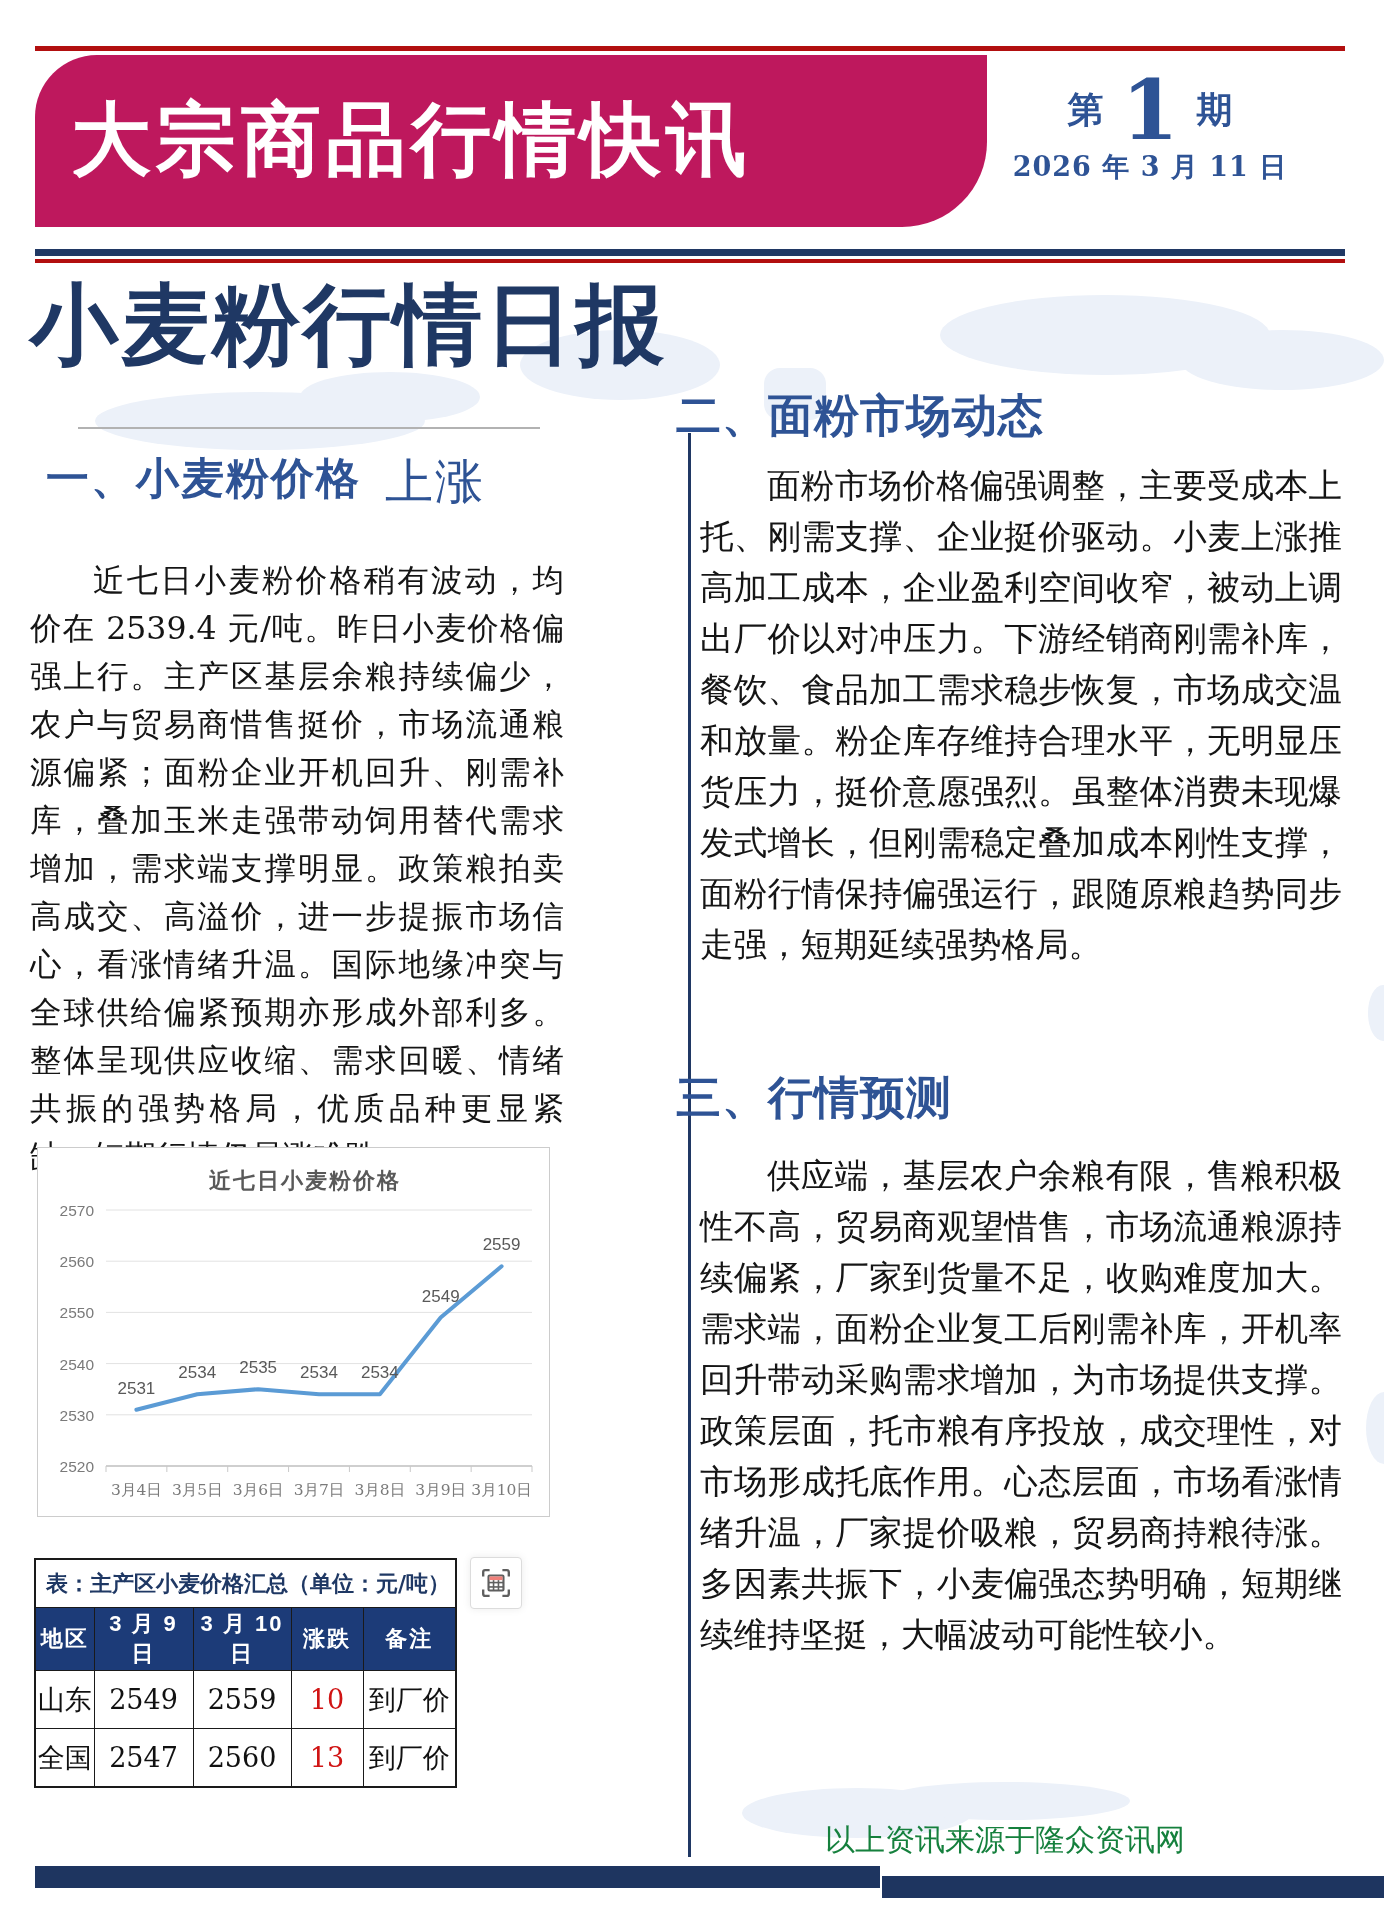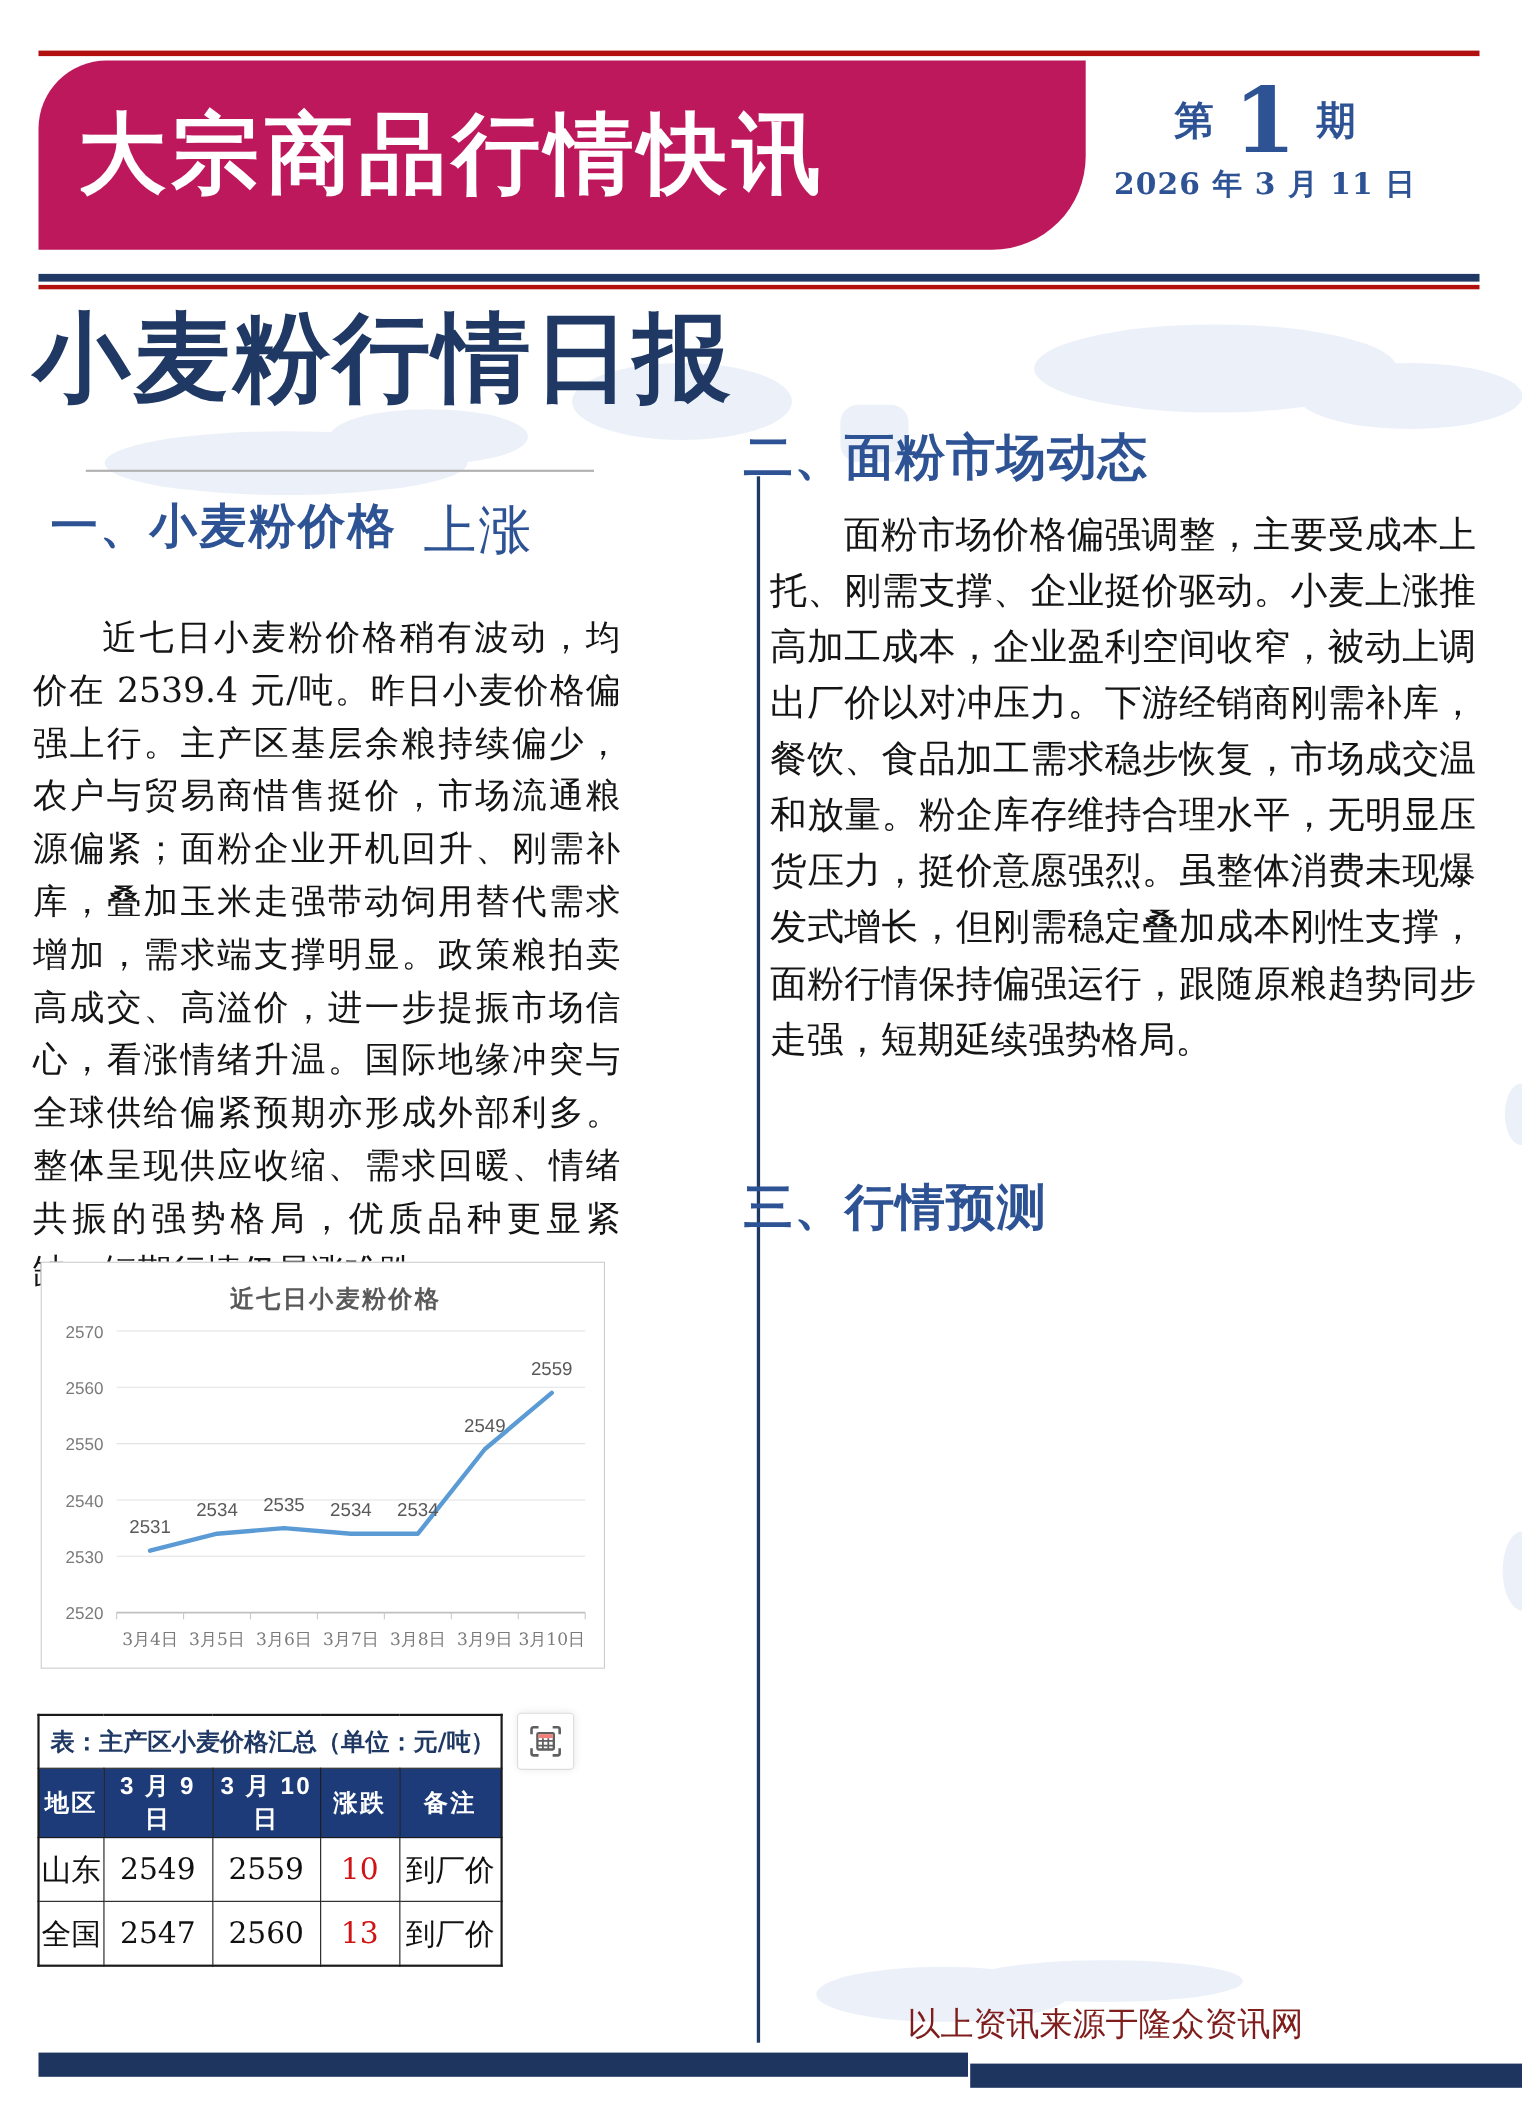--- a/index.html
+++ b/index.html
@@ -47,21 +47,21 @@
   
   .col-divider{position:absolute;left:688px;top:433px;width:3px;height:1424px;background:#203864;}
   .r-heading{position:absolute;left:676px;color:#2e5395;font-family:"Liberation Sans",sans-serif;
              font-size:45px;font-weight:800;letter-spacing:1px;white-space:nowrap;}
   .s2-heading{top:386px;}
   .s3-heading{top:1068px;}
   .para-right{left:700px;width:642px;font-size:33.5px;line-height:51px;text-indent:67px;}
   .para-2{top:460px;}
   .para-3{top:1150px;}
   .footer-source{position:absolute;left:660px;top:1820px;width:690px;text-align:center;
-                 font-size:30px;color:#7f1d1d;}
+                 font-size:30px;color:#15803d;}
   .bar-left{position:absolute;left:35px;top:1866px;width:845px;height:22px;background:#1e3560;}
   .bar-right{position:absolute;left:882px;top:1876px;width:502px;height:22px;background:#1e3560;}
 </style>
 </head>
 <body>
 
 <div class="page">
 
   <div class="cloud" style="left:95px;top:392px;width:330px;height:58px;"></div>
   <div class="cloud" style="left:300px;top:372px;width:180px;height:50px;"></div>
@@ -189,18 +189,19 @@
         <line x1="8" y1="18.7" x2="22" y2="18.7" stroke="#5f5f5f" stroke-width="1.5"></line>
         <line x1="12.7" y1="12.3" x2="12.7" y2="22" stroke="#5f5f5f" stroke-width="1.5"></line>
         <line x1="17.3" y1="12.3" x2="17.3" y2="22" stroke="#5f5f5f" stroke-width="1.5"></line>
       </svg>
     </div>
 
     <div class="col-divider"></div>
     <div class="r-heading s2-heading">二、面粉市场动态</div>
     <div class="para para-right para-2">面粉市场价格偏强调整，主要受成本上托、刚需支撑、企业挺价驱动。小麦上涨推高加工成本，企业盈利空间收窄，被动上调出厂价以对冲压力。下游经销商刚需补库，餐饮、食品加工需求稳步恢复，市场成交温和放量。粉企库存维持合理水平，无明显压货压力，挺价意愿强烈。虽整体消费未现爆发式增长，但刚需稳定叠加成本刚性支撑，面粉行情保持偏强运行，跟随原粮趋势同步走强，短期延续强势格局。</div>
     <div class="r-heading s3-heading">三、行情预测</div>
+    <div class="para para-right para-3">供应端，基层农户余粮有限，售粮积极性不高，贸易商观望惜售，市场流通粮源持续偏紧，厂家到货量不足，收购难度加大。需求端，面粉企业复工后刚需补库，开机率回升带动采购需求增加，为市场提供支撑。政策层面，托市粮有序投放，成交理性，对市场形成托底作用。心态层面，市场看涨情绪升温，厂家提价吸粮，贸易商持粮待涨。多因素共振下，小麦偏强态势明确，短期继续维持坚挺，大幅波动可能性较小。</div>
 
     <div class="footer-source">以上资讯来源于隆众资讯网</div>
     <div class="bar-left"></div>
     <div class="bar-right"></div>
   </div>
 </div>
 
 </body></html>

